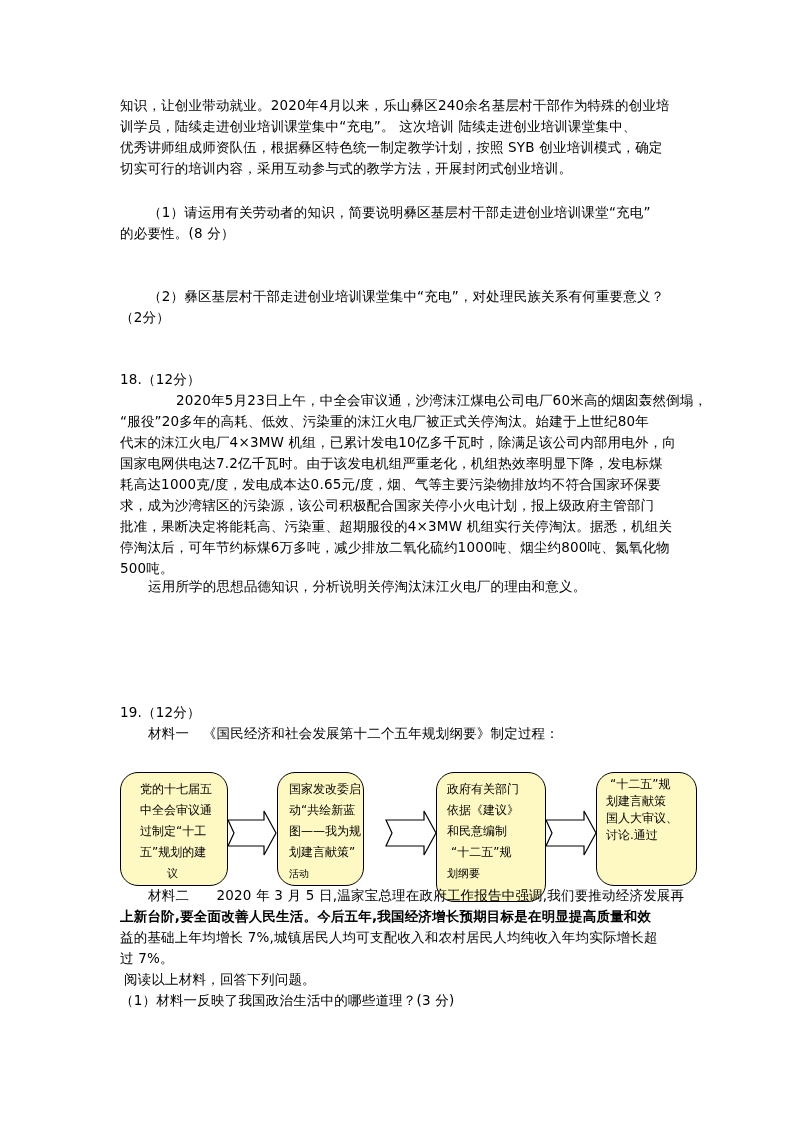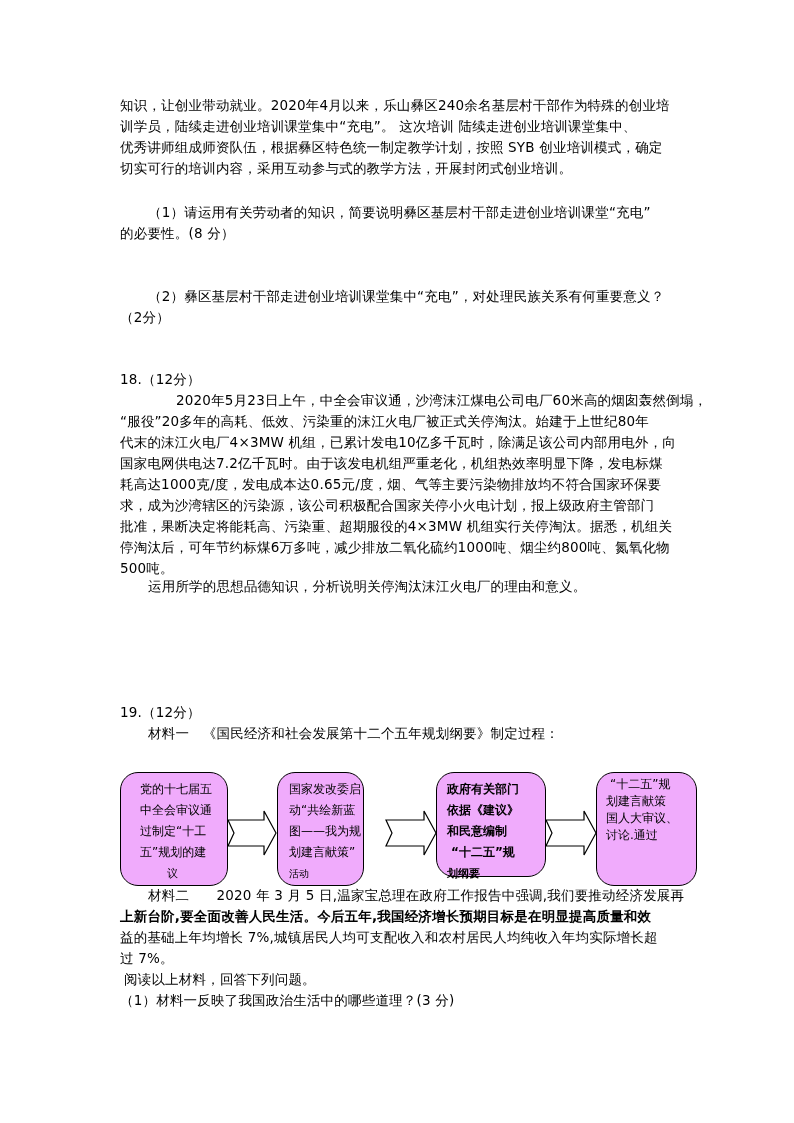--- a/index.html
+++ b/index.html
@@ -1,21 +1,21 @@
 <!DOCTYPE html>
 <html><head>
   <meta charset="utf-8">
   <style>
     html, body { margin: 0; padding: 0; background: #ffffff; }
     body { width: 794px; height: 1123px; position: relative; overflow: hidden;
       font-family: "DejaVu Sans", "Liberation Sans", sans-serif; color: #000; }
     .line { position: absolute; left: 120px; font-size: 13.5px; line-height: 21px; white-space: nowrap; letter-spacing: 0.2px; }
     .indent1 { left: 148px; }
     .indent3 { left: 176px; }
-    .box { position: absolute; border: 1.3px solid #000; border-radius: 18px; background: #f0abfc; box-sizing: border-box; }
+    .box { position: absolute; border: 1.3px solid #000; border-radius: 18px; background: #fef9c3; box-sizing: border-box; }
     .box-text { position: absolute; font-size: 12px; line-height: 21px; white-space: nowrap; }
     .arrow { position: absolute; }
   </style>
 </head>
 <body>
 
 <div>
   <div class="line" style="top:95px;">知识，让创业带动就业。2020年4月以来，乐山彝区240余名基层村干部作为特殊的创业培</div>
   <div class="line" style="top:116px;">训学员，陆续走进创业培训课堂集中“充电”。 这次培训 陆续走进创业培训课堂集中、</div>
   <div class="line" style="top:137px;">优秀讲师组成师资队伍，根据彝区特色统一制定教学计划，按照 SYB 创业培训模式，确定</div>
@@ -67,21 +67,21 @@
       <div class="box-text" style="left:11px; top:27px;">动“共绘新蓝</div>
       <div class="box-text" style="left:11px; top:48px;">图——我为规</div>
       <div class="box-text" style="left:11px; top:69px;">划建言献策”</div>
       <div class="box-text" style="left:11px; top:90px; font-size:10px;font-family:Liberation Serif, serif;">活动</div>
     </div>
 
     <svg class="arrow" style="left:384px; top:810px;" width="54" height="46" viewBox="0 0 54 46">
       <polygon points="2,10 40,10 40,1 52,23 40,45 40,36 2,36 8,23" fill="#fff" stroke="#000" stroke-width="1.2"></polygon>
     </svg>
 
-    <div class="box" style="left:436px; top:772px; width:110px; height:105px;font-weight:bold;">
+    <div class="box" style="left:436px; top:772px; width:110px; height:130px;">
       <div class="box-text" style="left:10px; top:6px;">政府有关部门</div>
       <div class="box-text" style="left:10px; top:27px;">依据《建议》</div>
       <div class="box-text" style="left:10px; top:48px;">和民意编制</div>
       <div class="box-text" style="left:14px; top:69px;">“十二五”规</div>
       <div class="box-text" style="left:10px; top:90px; font-size:11px;">划纲要</div>
     </div>
 
     <svg class="arrow" style="left:544px; top:810px;" width="54" height="46" viewBox="0 0 54 46">
       <polygon points="2,10 40,10 40,1 52,23 40,45 40,36 2,36 8,23" fill="#fff" stroke="#000" stroke-width="1.2"></polygon>
     </svg>

